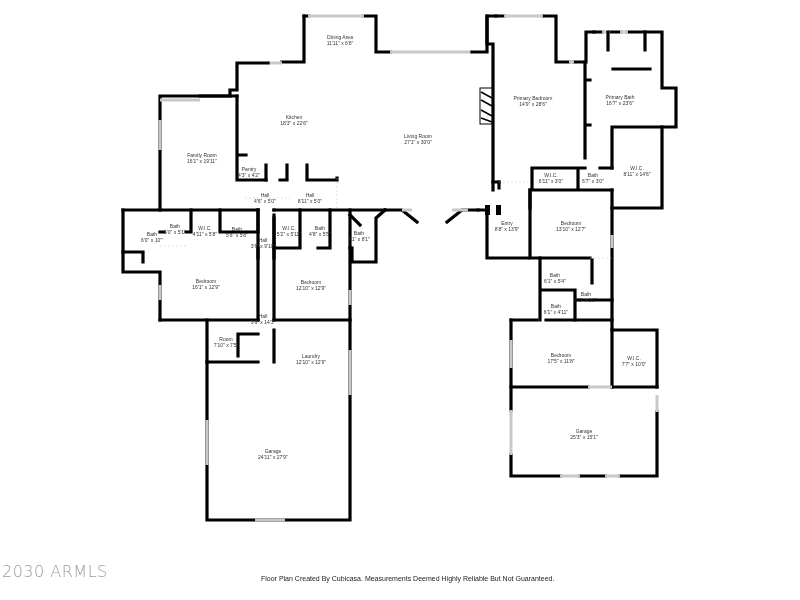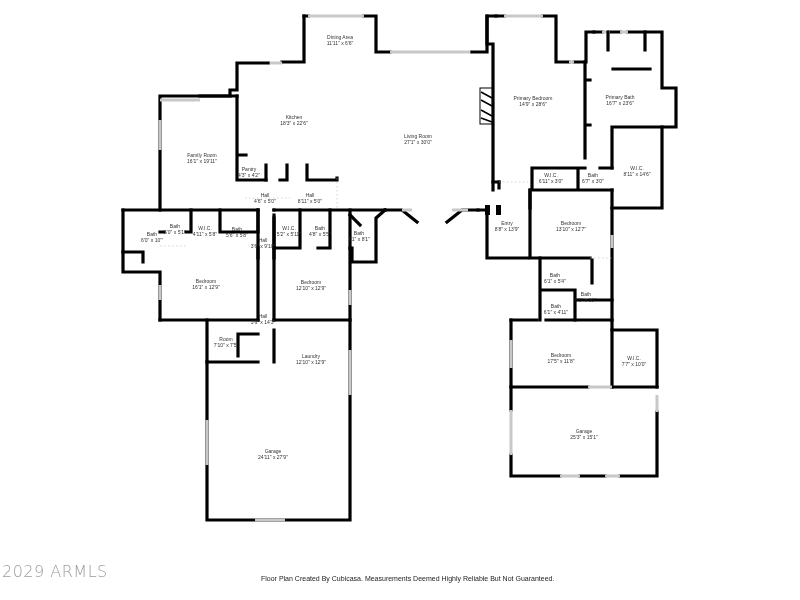--- a/index.html
+++ b/index.html
@@ -221,14 +221,14 @@
     <div class="label" style="left: 634px; top: 361px;">
       <span class="dim">W.I.C.</span>
       <span class="dim">7'7" x 10'0"</span>
     </div>
     <div class="label" style="left: 584px; top: 434px;">
       <span class="dim">Garage</span>
       <span class="dim">25'3" x 15'1"</span>
     </div>
   </div>
 
-<div class="watermark">2029 ARMLS</div>
+<div class="watermark">2030 ARMLS</div>
 <div class="footer">Floor Plan Created By Cubicasa. Measurements Deemed Highly Reliable But Not Guaranteed.</div>
 
 </body></html>

